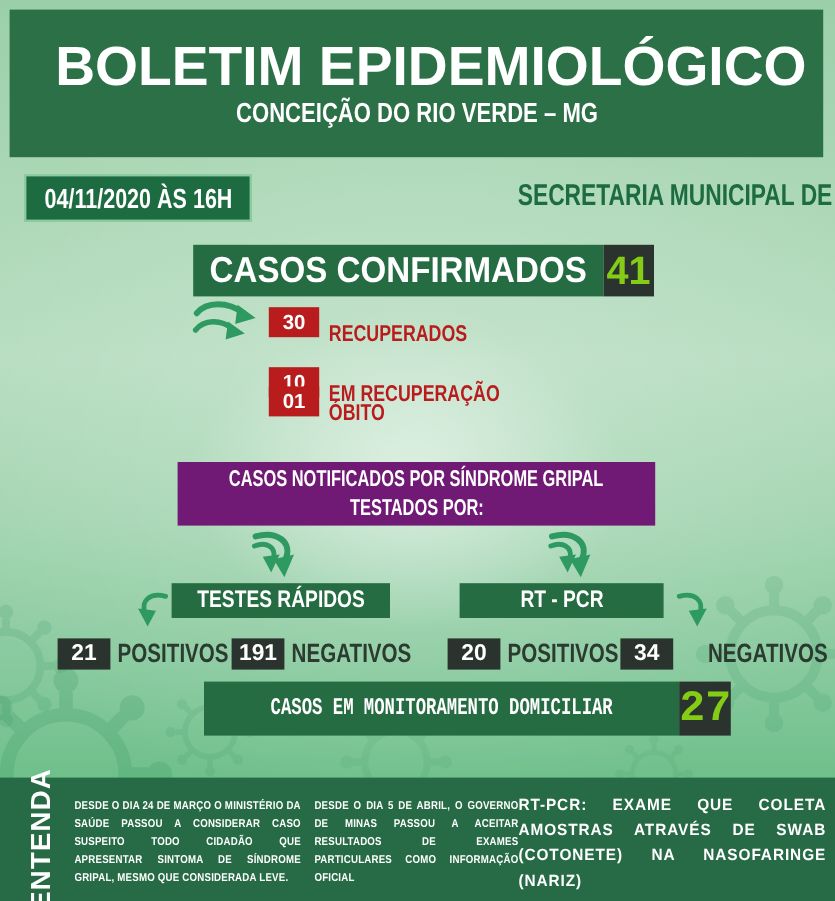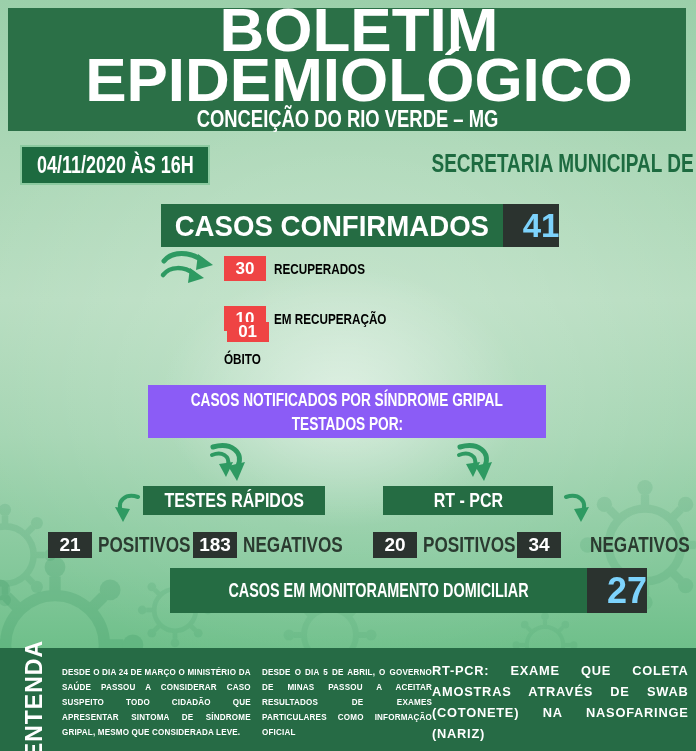--- a/index.html
+++ b/index.html
@@ -13,67 +13,67 @@
       radial-gradient(ellipse 250px 180px at 49% 53%, rgba(255,255,255,.50), rgba(255,255,255,0) 72%),
       radial-gradient(ellipse 520px 430px at 50% 47%, rgba(255,255,255,.22), rgba(255,255,255,0) 78%),
       linear-gradient(180deg,#9bcfaa 0%,#abd7b6 20%,#b7ddc0 40%,#a4d5b2 58%,#84c89b 76%,#63bb81 92%,#57b878 100%);
   }
   .wm{position:absolute;left:0;top:0;}
   .banner{
     position:absolute;left:8px;top:8px;width:678px;height:123px;box-sizing:border-box;
     background:#2b7047;color:#fff;text-align:center;
     display:flex;flex-direction:column;justify-content:center;
   }
-  .banner-title{font-size:62px;line-height:50px;letter-spacing:0;padding-left:24px;}
+  .banner-title{font-size:46px;line-height:50px;letter-spacing:0;padding-left:24px;}
   .banner-city{font-size:23px;line-height:29px;}
   .banner-city>span{display:inline-block;transform:scaleX(.80);white-space:nowrap;}
   .banner-covid{font-size:27px;line-height:33px;}
   .banner-covid>span{display:inline-block;transform:scaleX(.75);white-space:nowrap;}
   .date-badge{
     position:absolute;left:20px;top:145px;width:190px;height:40px;box-sizing:border-box;
     background:#1d6b40;border:2px solid #8ccaa0;color:#fff;
     display:flex;align-items:center;justify-content:center;font-size:23px;
   }
   .date-badge>span{display:inline-block;transform:scaleX(.78);white-space:nowrap;}
   .department{
     position:absolute;right:10px;top:148px;width:360px;text-align:right;
     color:#1d6b40;font-size:25px;line-height:30px;
   }
   .department>span{display:inline-block;transform:scaleX(.76);transform-origin:100% 50%;white-space:nowrap;}
   .bar{position:absolute;display:flex;}
   .bar-green{
     background:#256c43;color:#fff;display:flex;align-items:center;justify-content:center;flex:1;margin-left:18px;
   }
-  .dark-chip{background:#2b332f;color:#7dd3fc;display:flex;align-items:center;justify-content:center;padding-left:20px;}
+  .dark-chip{background:#2b332f;color:#84cc16;display:flex;align-items:center;justify-content:center;}
   .confirmed-bar{left:143px;top:204px;width:402px;height:43px;}
   .confirmed-bar .bar-green{font-size:30px;}
   .confirmed-bar .bar-green>span{display:inline-block;transform:scaleX(.92);white-space:nowrap;}
   .confirmed-bar .dark-chip{width:80px;font-size:33px;}
   .stat-row{position:absolute;left:224px;display:flex;align-items:center;gap:8px;height:25px;}
   .num-chip{min-width:42px;height:25px;padding:0 4px;box-sizing:border-box;font-size:17px;
-    background:#ef4444;color:#fff;display:flex;align-items:center;justify-content:center;}
-  .stat-label{color:#000000;font-size:15px;white-space:nowrap;}
+    background:#b91c1c;color:#fff;display:flex;align-items:center;justify-content:center;}
+  .stat-label{color:#b91c1c;font-size:19px;white-space:nowrap;margin-top:20px;}
   .stat-label>span{display:inline-block;transform:scaleX(.78);transform-origin:0 50%;white-space:nowrap;}
   .notified-bar{
-    position:absolute;left:148px;top:385px;width:398px;height:53px;background:#8b5cf6;color:#fff;
+    position:absolute;left:148px;top:385px;width:398px;height:53px;background:#701a75;color:#fff;
     display:flex;flex-direction:column;align-items:center;justify-content:center;text-align:center;
   }
   .notified-line{font-size:19px;line-height:24px;}
   .notified-line>span{display:inline-block;transform:scaleX(.72);white-space:nowrap;}
   .method-box{
     position:absolute;top:486px;height:29px;background:#256c43;color:#fff;
     display:flex;align-items:center;justify-content:center;font-size:20px;
   }
   .method-box>span{display:inline-block;transform:scaleX(.80);white-space:nowrap;}
   .res-group{position:absolute;top:532px;display:flex;align-items:center;gap:6px;height:26px;text-align:right;}
   .res-chip{min-width:44px;height:26px;padding:0 5px;box-sizing:border-box;font-size:19px;
     background:#2b332f;color:#fff;display:flex;align-items:center;justify-content:center;}
   .res-label{color:#2b3b30;font-size:22px;}
   .res-label>span{display:inline-block;transform:scaleX(.78);transform-origin:0 50%;white-space:nowrap;}
-  .monitor-bar{left:152px;top:568px;width:402px;height:45px;}
+  .monitor-bar{left:152px;top:568px;width:402px;height:45px;font-family:Liberation Mono, monospace;}
   .monitor-bar .bar-green{font-size:20px;}
   .monitor-bar .bar-green>span{display:inline-block;transform:scaleX(.72);white-space:nowrap;}
   .monitor-bar .dark-chip{width:86px;font-size:36px;}
   .footer{position:absolute;left:0;top:648px;width:696px;height:103px;background:#266b45;color:#fff;}
   .entenda{
     position:absolute;left:14px;top:0;height:103px;width:40px;
     display:flex;align-items:center;justify-content:center;
   }
   .entenda>span{writing-mode:vertical-rl;transform:rotate(180deg);font-size:23px;letter-spacing:1px;white-space:nowrap;}
   .note{position:absolute;top:16px;color:#fff;text-align:justify;}
@@ -147,21 +147,21 @@
   </svg>
 
   <div class="stat-row" style="top:256px;">
     <span class="num-chip">30</span>
     <span class="stat-label"><span>RECUPERADOS</span></span>
   </div>
   <div class="stat-row" style="top:306px;">
     <span class="num-chip">10</span>
     <span class="stat-label"><span>EM RECUPERAÇÃO</span></span>
   </div>
-  <div class="stat-row" style="top:322px;flex-direction:column;">
+  <div class="stat-row" style="top:322px;">
     <span class="num-chip">01</span>
     <span class="stat-label"><span>ÓBITO</span></span>
   </div>
 
   <div class="notified-bar">
     <div class="notified-line"><span>CASOS NOTIFICADOS POR SÍNDROME GRIPAL</span></div>
     <div class="notified-line"><span>TESTADOS POR:</span></div>
   </div>
 
   <svg style="position:absolute;left:203px;top:440px;" width="46" height="46" viewBox="0 0 46 46" aria-hidden="true">
@@ -190,21 +190,21 @@
   <svg style="position:absolute;left:563px;top:491px;transform:scaleX(-1);" width="28" height="34" viewBox="0 0 28 34" aria-hidden="true">
     <path d="M25,6 C12,2 4,10 8,20" fill="none" stroke="#2e9a62" stroke-width="4" stroke-linecap="round"></path>
     <path d="M2,16 L10,31 L17,18 Z" fill="#2e9a62"></path>
   </svg>
 
   <div class="res-group" style="left:48px;">
     <span class="res-chip">21</span>
     <span class="res-label"><span>POSITIVOS</span></span>
   </div>
   <div class="res-group" style="left:193px;">
-    <span class="res-chip">183</span>
+    <span class="res-chip">191</span>
     <span class="res-label"><span>NEGATIVOS</span></span>
   </div>
   <div class="res-group" style="left:373px;">
     <span class="res-chip">20</span>
     <span class="res-label"><span>POSITIVOS</span></span>
   </div>
   <div class="res-group" style="left:517px;gap:29px;">
     <span class="res-chip">34</span>
     <span class="res-label"><span>NEGATIVOS</span></span>
   </div>

